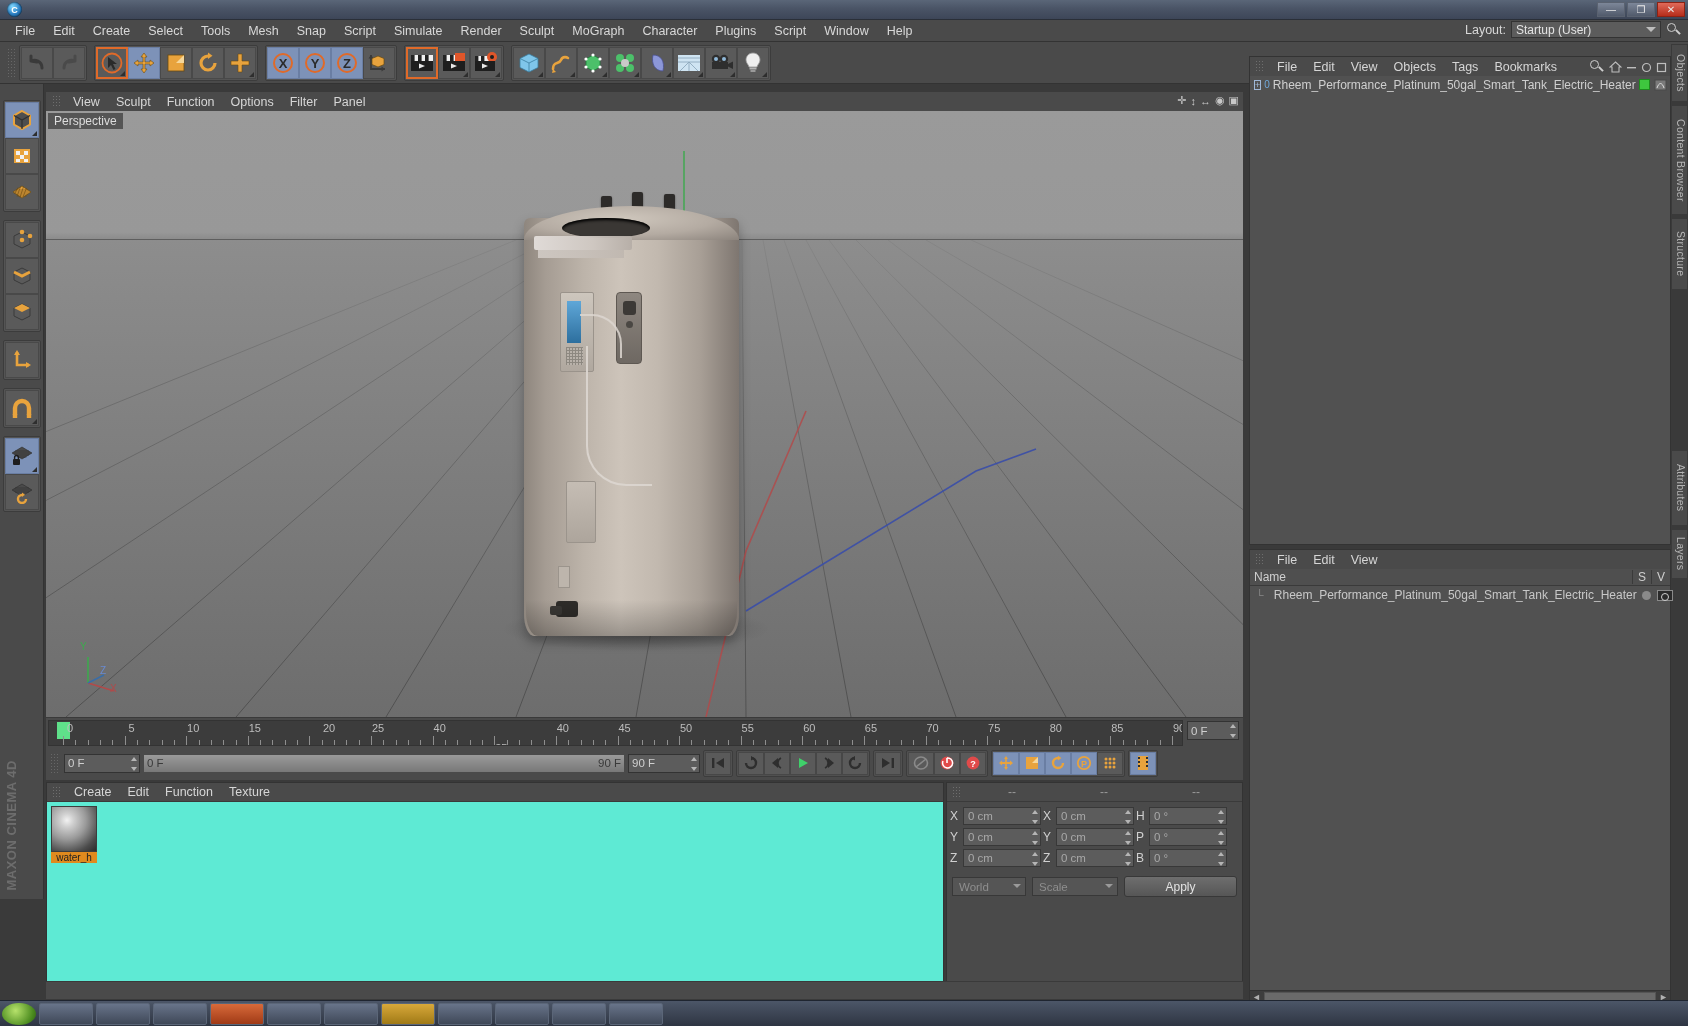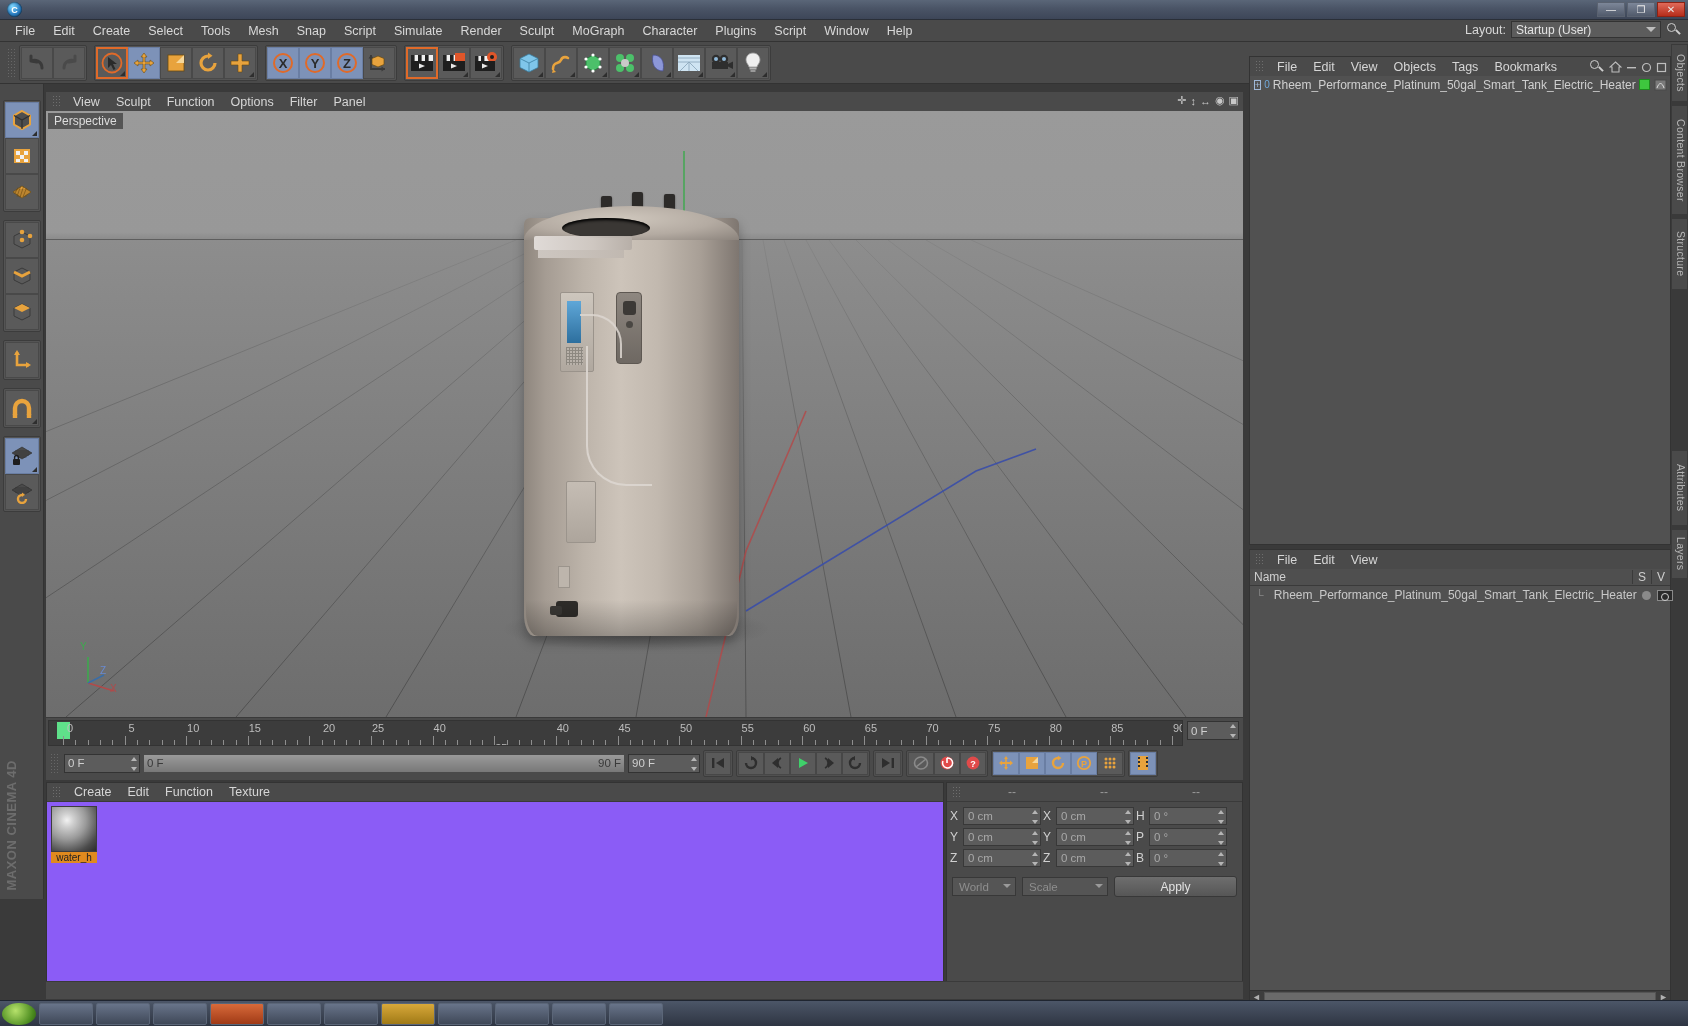--- a/index.html
+++ b/index.html
@@ -186,21 +186,21 @@
           display:flex; align-items:center; justify-content:center; }
   .pbtn.sel { background:#7d92b8; border-color:#6a7ea3; }
   .pgrp { display:flex; background:#505050; border:1px solid #3c3c3c; padding:1px; border-radius:2px; }
 
   
   .mat-panel { position:absolute; left:46px; top:782px; width:898px; height:215px; background:#4a4a4a; border:1px solid #333; }
   .pm-menu { height:19px; display:flex; align-items:center; background:#4a4a4a; border-bottom:1px solid #3a3a3a; }
   .pm-menu .grip2 { width:9px;height:13px;margin:0 5px;
         background-image:radial-gradient(#6e6e6e 1px, transparent 1px); background-size:3px 3px; }
   .pm-menu .mi { padding:1px 8px; font-size:12.5px; color:#d6d6d6; }
-  .mat-area { position:absolute; left:0; top:19px; width:896px; height:194px; background:#8b5cf6; padding:4px; }
+  .mat-area { position:absolute; left:0; top:19px; width:896px; height:194px; background:#5eead4; padding:4px; }
   .mat-item { width:46px; }
   .mat-sphere { width:46px; height:46px;
     background-image:
       radial-gradient(circle at 34% 30%, #f2f2f2 0%, #cfcfcf 16%, #9a9a9a 45%, #4c4c4c 78%, #2b2b2b 100%),
       linear-gradient(45deg,#777 25%,#b5b5b5 25%,#b5b5b5 50%,#777 50%,#777 75%,#b5b5b5 75%);
     background-size:100% 100%, 8px 8px;
     border:1px solid #3d3d3d;
   }
   .mat-name { width:46px; background:#e08a1e; color:#222; font-size:10px;
               text-align:center; overflow:hidden; white-space:nowrap; }
@@ -1113,21 +1113,21 @@
         <div class="cfield" style="width:78px;">
           <span>0 °</span>
             <span class="spin">
               <i></i>
               <i></i>
             </span>
         </div>
       </div>
     </div>
     <div class="coord-foot">
-      <div class="cdd" style="width:64px;">
+      <div class="cdd" style="width:74px;">
         <span>World</span>
           <i class="chev"></i>
       </div>
       <div class="cdd" style="width:86px;">
         <span>Scale</span>
           <i class="chev"></i>
       </div>
       <div class="apply-btn">Apply</div>
     </div>
   </div>

